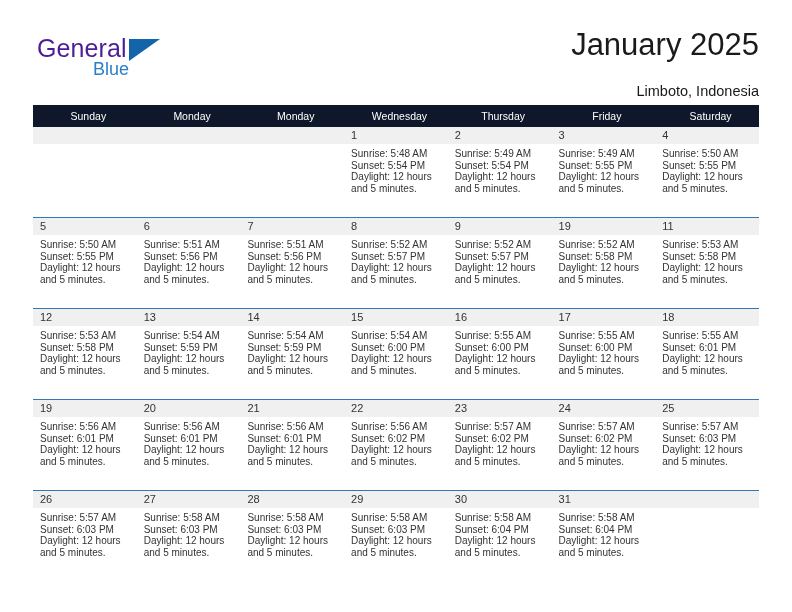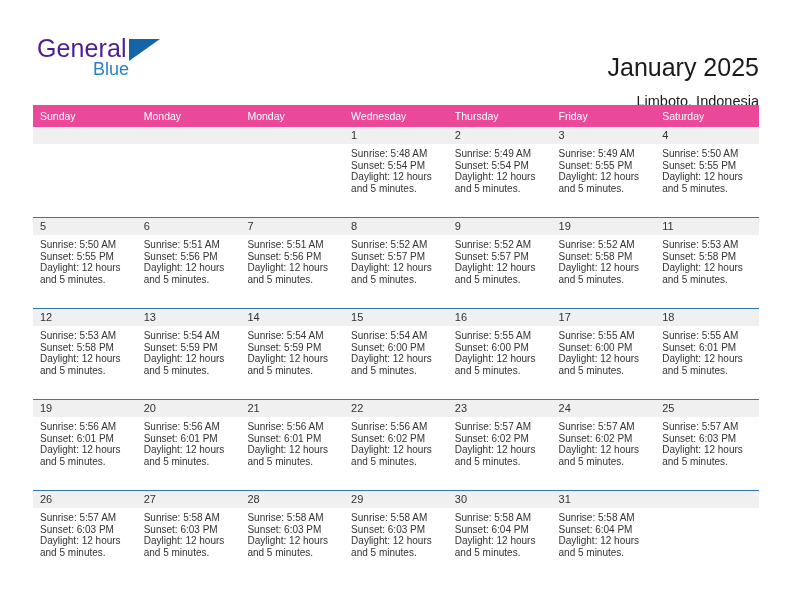--- a/index.html
+++ b/index.html
@@ -65,50 +65,49 @@
     font-family: "Liberation Sans", sans-serif;
   }
 
   .title-block {
     position: absolute;
     right: 0;
     top: 0;
     text-align: right;
   }
   .cal-title {
-    font-size: 25px;
+    font-size: 31px;
     color: #1a1a1a;
     line-height: 34px;
     white-space: nowrap;
-    margin-top: 22px;
   }
   .cal-subtitle {
     font-size: 14.5px;
     color: #1a1a1a;
     line-height: 22px;
-    margin-top: 6px;
+    margin-top: 18px;
     white-space: nowrap;
   }
 
   
   .calendar {
     position: absolute;
     left: 33px;
     top: 105px;
     width: 726px;
     border-collapse: collapse;
     table-layout: fixed;
   }
 
   .calendar th {
-    background: #ec4899;
+    background: #0f172a;
     color: #ffffff;
     font-size: 10.5px;
     font-weight: normal;
-    text-align: left;
+    text-align: center;
     padding: 5px 0 5px 7px;
     height: 11px;
     vertical-align: middle;
   }
 
   .week-row > td {
     padding: 0;
     vertical-align: top;
     border-top: 1.6px solid #3277b8;
     height: 90px;

